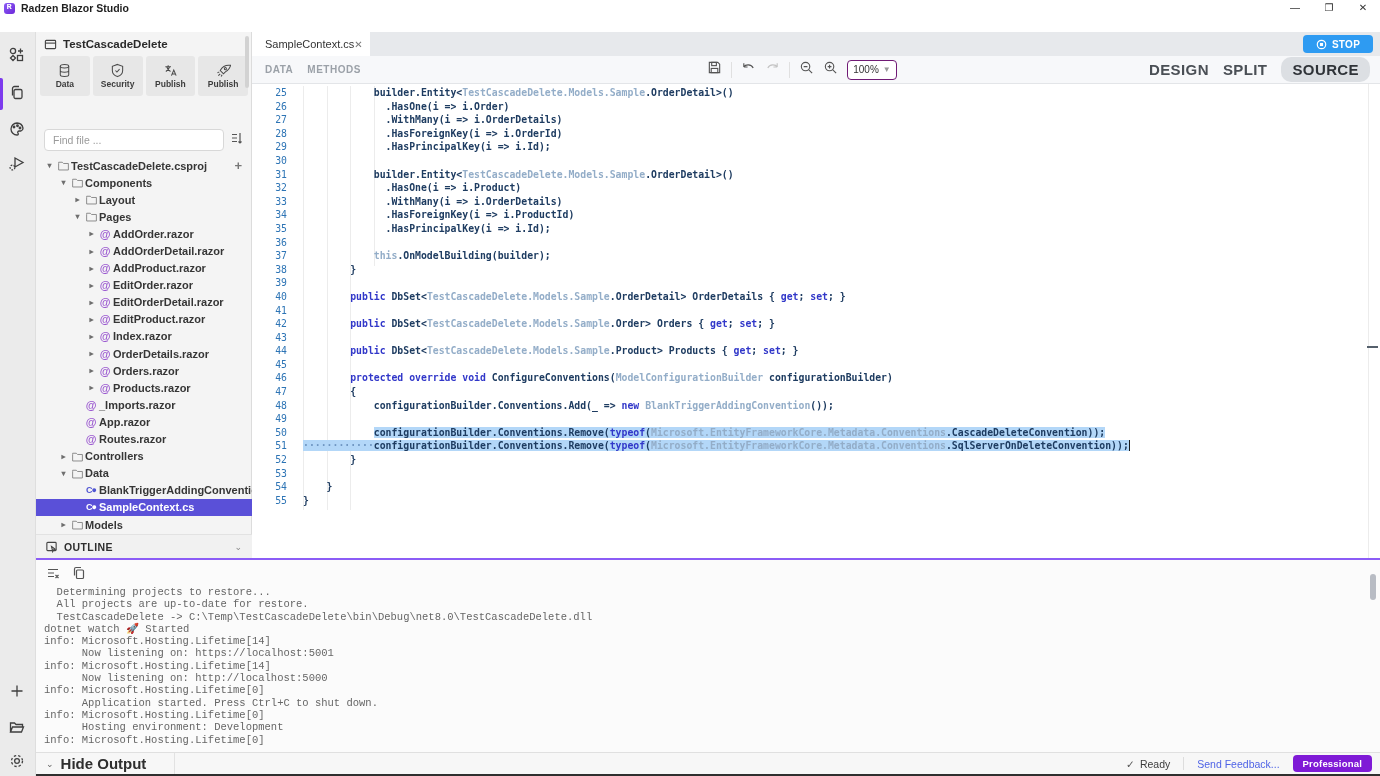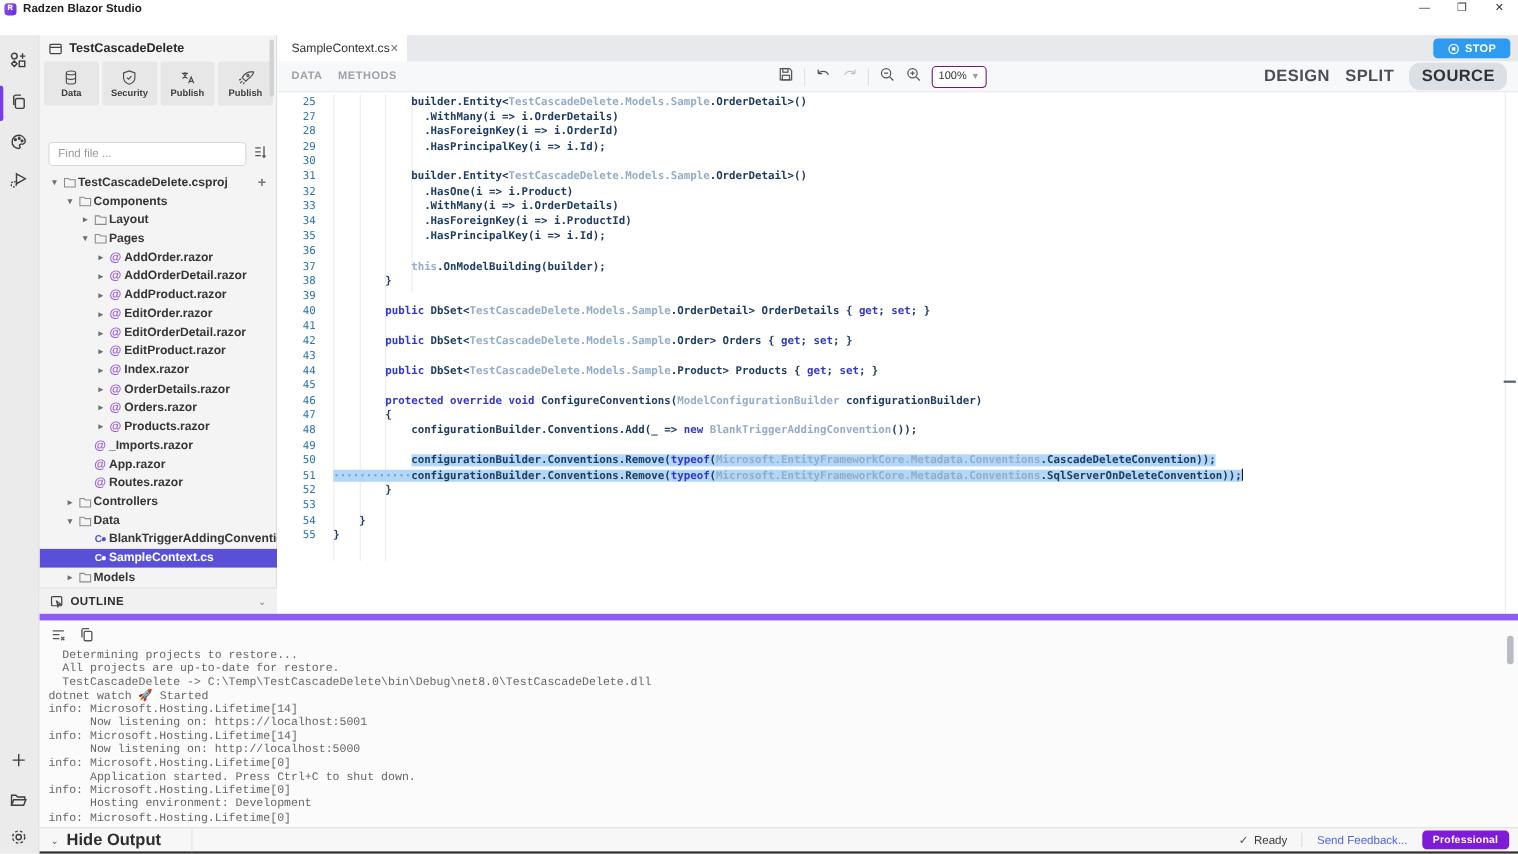--- a/index.html
+++ b/index.html
@@ -90,21 +90,21 @@
   .seg-p { color:#1e3c61; }
   .seg-k { color:#3137c9; }
   .seg-ns { color:#93adc8; }
   .seg-ws { color:#6f96c2; }
   .selspan { background:#b3d7f8; }
   .caret { display:inline-block; width:1.5px; height:11px; background:#1a1a1a; vertical-align:-2px; }
   #ed-scrolltrack { position:absolute; right:11px; top:0; width:1px; height:474px; background:#ececec; }
   #ed-scrollmark { position:absolute; right:2px; top:262px; width:11px; height:2px; background:#55606c; }
 
   
-  #console { left:36px; top:558px; width:1344px; height:194px; background:#fbfbfb; border-top:6px solid #8b5cf6; }
+  #console { left:36px; top:558px; width:1344px; height:194px; background:#fbfbfb; border-top:2px solid #8b5cf6; }
   #console-tools { position:absolute; left:10px; top:6px; display:flex; gap:12px; }
   #console-tools svg { stroke:#555; fill:none; stroke-width:1.2; }
   #console-body { position:absolute; left:8px; top:26px; font-family:"Liberation Mono", monospace; font-size:10.5px; color:#666; }
   .con-line { height:12.3px; line-height:12.3px; white-space:pre; }
   #console-scroll { position:absolute; right:4px; top:14px; width:6px; height:26px; border-radius:3px; background:#b8bcc4; }
 
   
   #statusbar { left:36px; top:752px; width:1344px; height:24px; background:#f7f7f7; border-top:1px solid #e0e0e0; border-bottom:2px solid #2f2f2f; display:flex; align-items:center; }
   #hide-output { height:100%; display:flex; align-items:center; gap:7px; padding:0 28px 0 10px; border-right:1px solid #e2e2e2; }
   #hide-output .chev { color:#666; font-size:9px; }
@@ -472,20 +472,21 @@
     </div>
   </div>
 
   <div id="codearea">
     <div class="guide" style="left:51px;height:424px"></div>
     <div class="guide" style="left:74.5px;height:424px"></div>
     <div class="guide" style="left:98px;height:424px"></div>
     <div class="guide" style="left:121.5px;height:180px"></div>
     <div id="code">
         <div class="cl"><span class="ln">25</span><span class="lc"><span class="seg-p">            builder.Entity&lt;</span><span class="seg-ns">TestCascadeDelete.Models.Sample</span><span class="seg-p">.OrderDetail&gt;()</span></span></div>
+        <div class="cl"><span class="ln">26</span><span class="lc"><span class="seg-p">              .HasOne(i =&gt; i.Order)</span></span></div>
         <div class="cl"><span class="ln">27</span><span class="lc"><span class="seg-p">              .WithMany(i =&gt; i.OrderDetails)</span></span></div>
         <div class="cl"><span class="ln">28</span><span class="lc"><span class="seg-p">              .HasForeignKey(i =&gt; i.OrderId)</span></span></div>
         <div class="cl"><span class="ln">29</span><span class="lc"><span class="seg-p">              .HasPrincipalKey(i =&gt; i.Id);</span></span></div>
         <div class="cl"><span class="ln">30</span><span class="lc"></span></div>
         <div class="cl"><span class="ln">31</span><span class="lc"><span class="seg-p">            builder.Entity&lt;</span><span class="seg-ns">TestCascadeDelete.Models.Sample</span><span class="seg-p">.OrderDetail&gt;()</span></span></div>
         <div class="cl"><span class="ln">32</span><span class="lc"><span class="seg-p">              .HasOne(i =&gt; i.Product)</span></span></div>
         <div class="cl"><span class="ln">33</span><span class="lc"><span class="seg-p">              .WithMany(i =&gt; i.OrderDetails)</span></span></div>
         <div class="cl"><span class="ln">34</span><span class="lc"><span class="seg-p">              .HasForeignKey(i =&gt; i.ProductId)</span></span></div>
         <div class="cl"><span class="ln">35</span><span class="lc"><span class="seg-p">              .HasPrincipalKey(i =&gt; i.Id);</span></span></div>
         <div class="cl"><span class="ln">36</span><span class="lc"></span></div>

